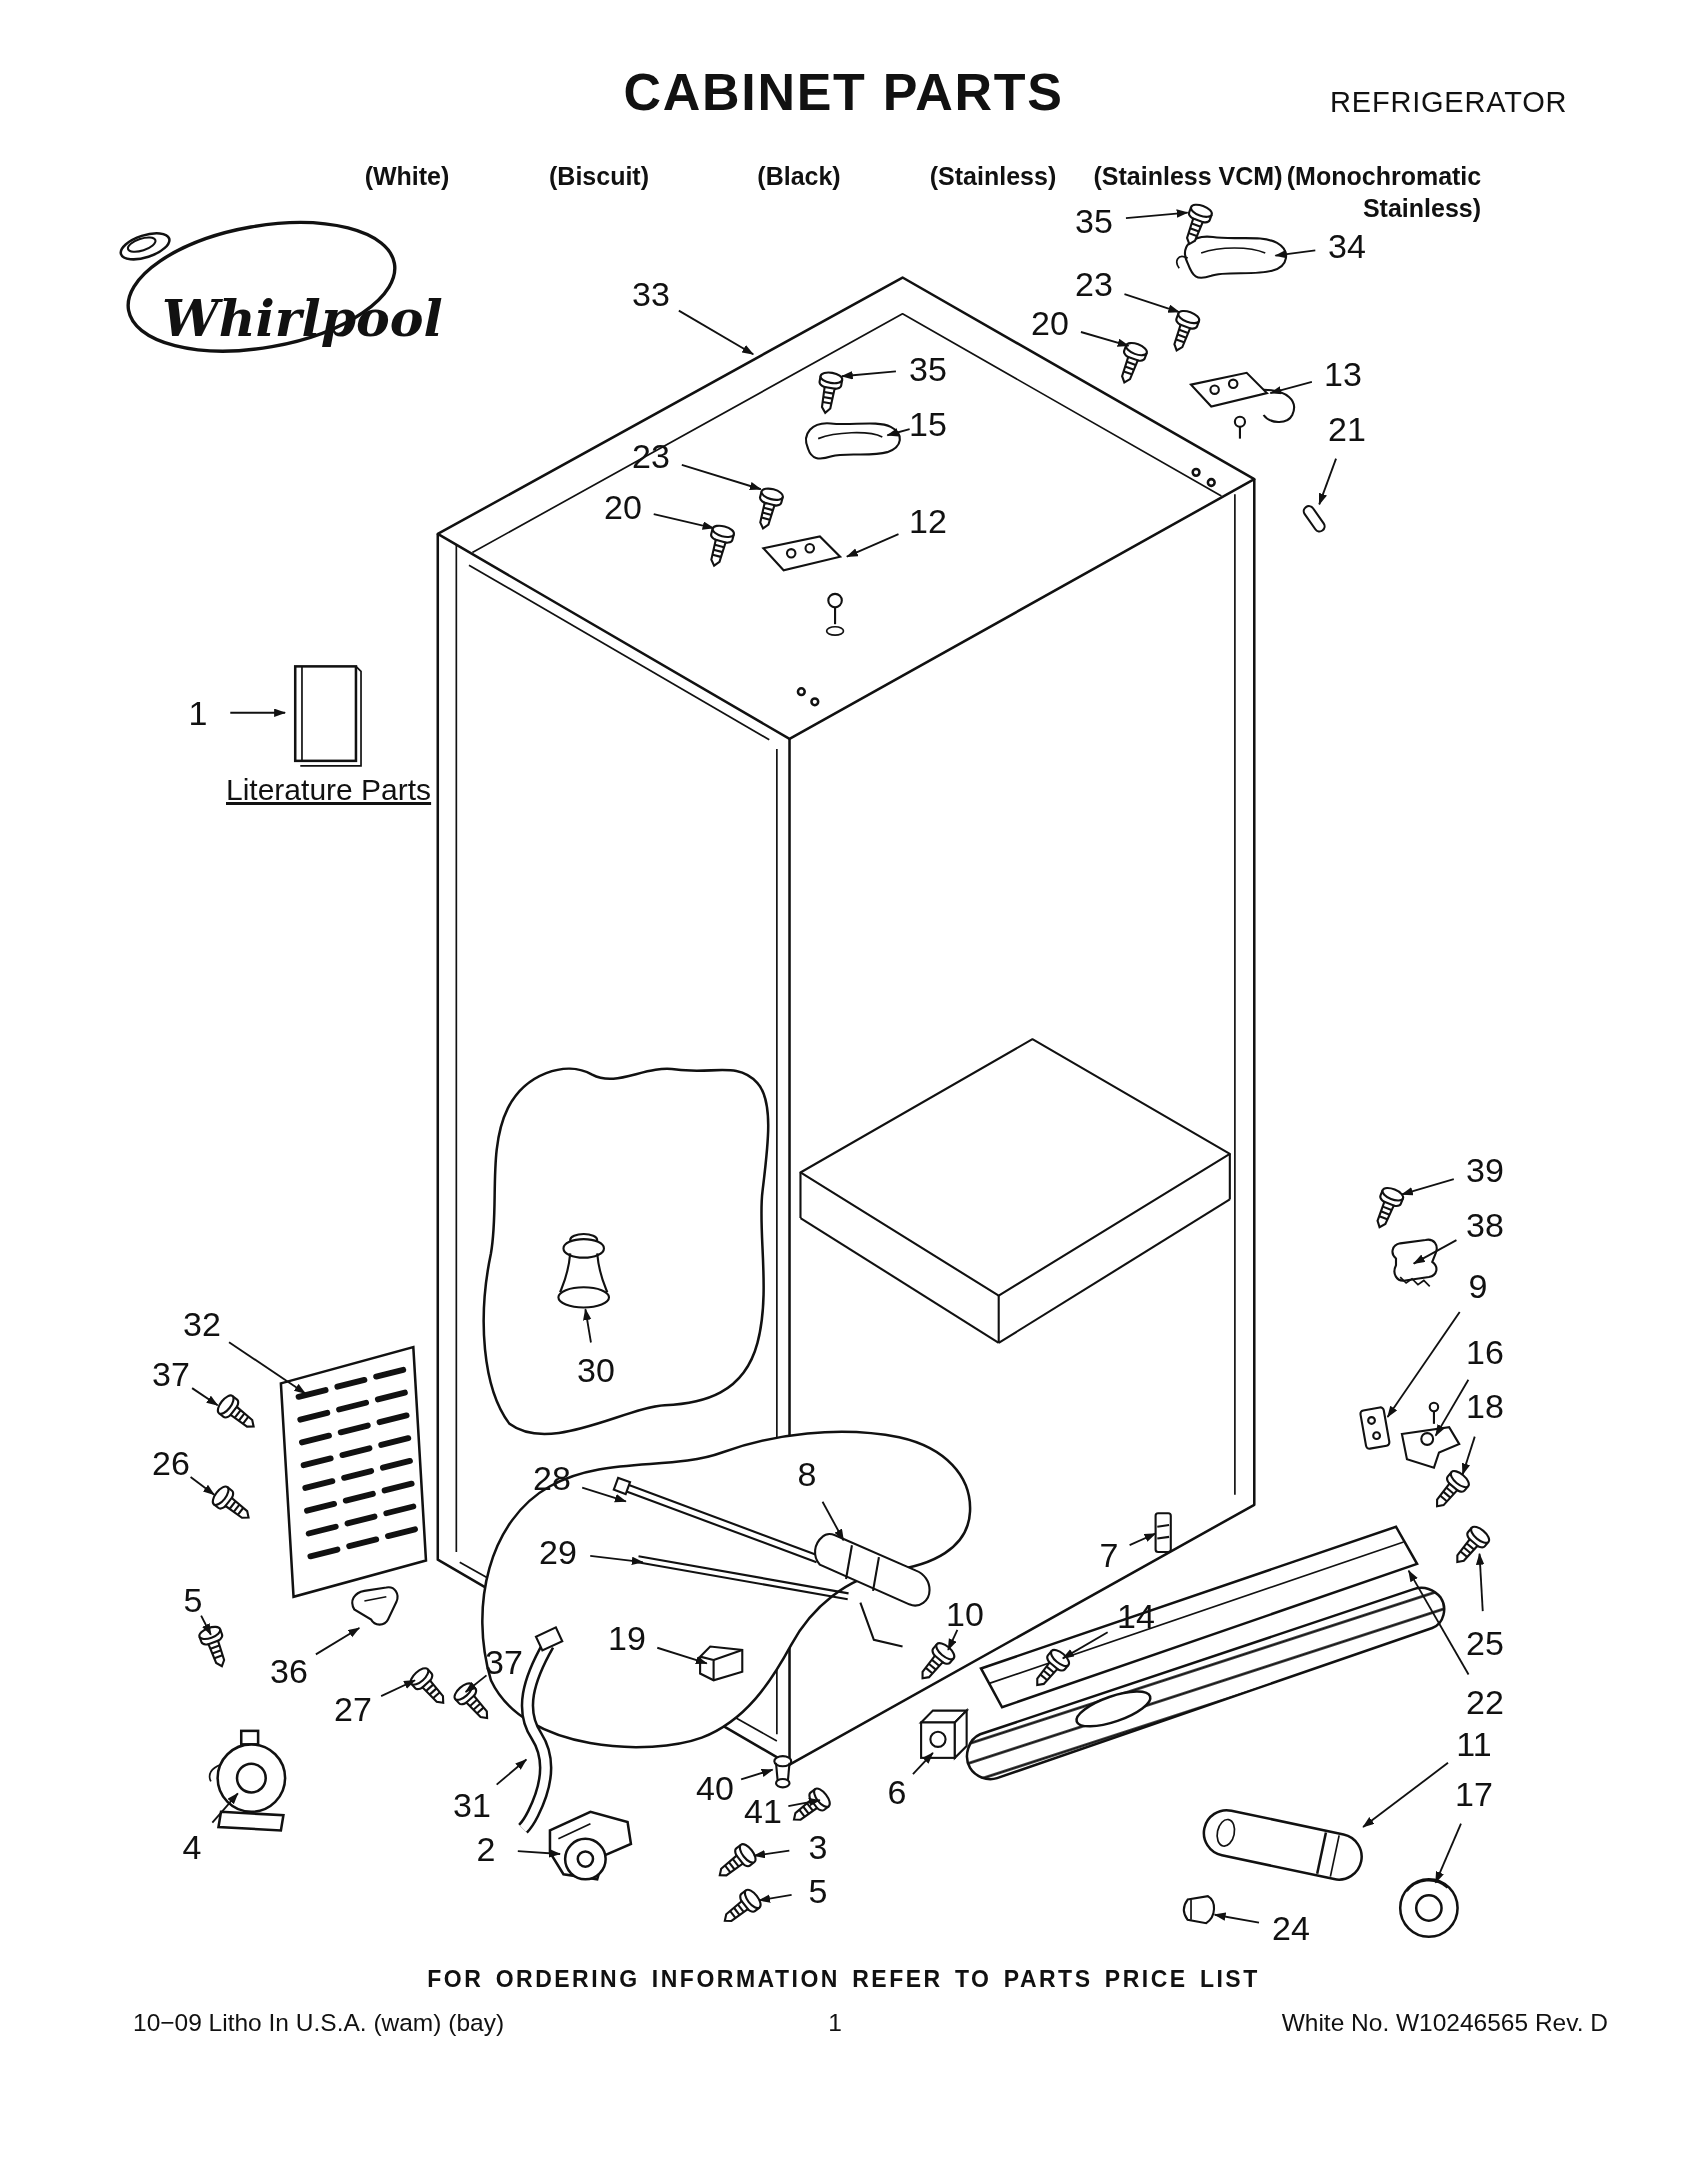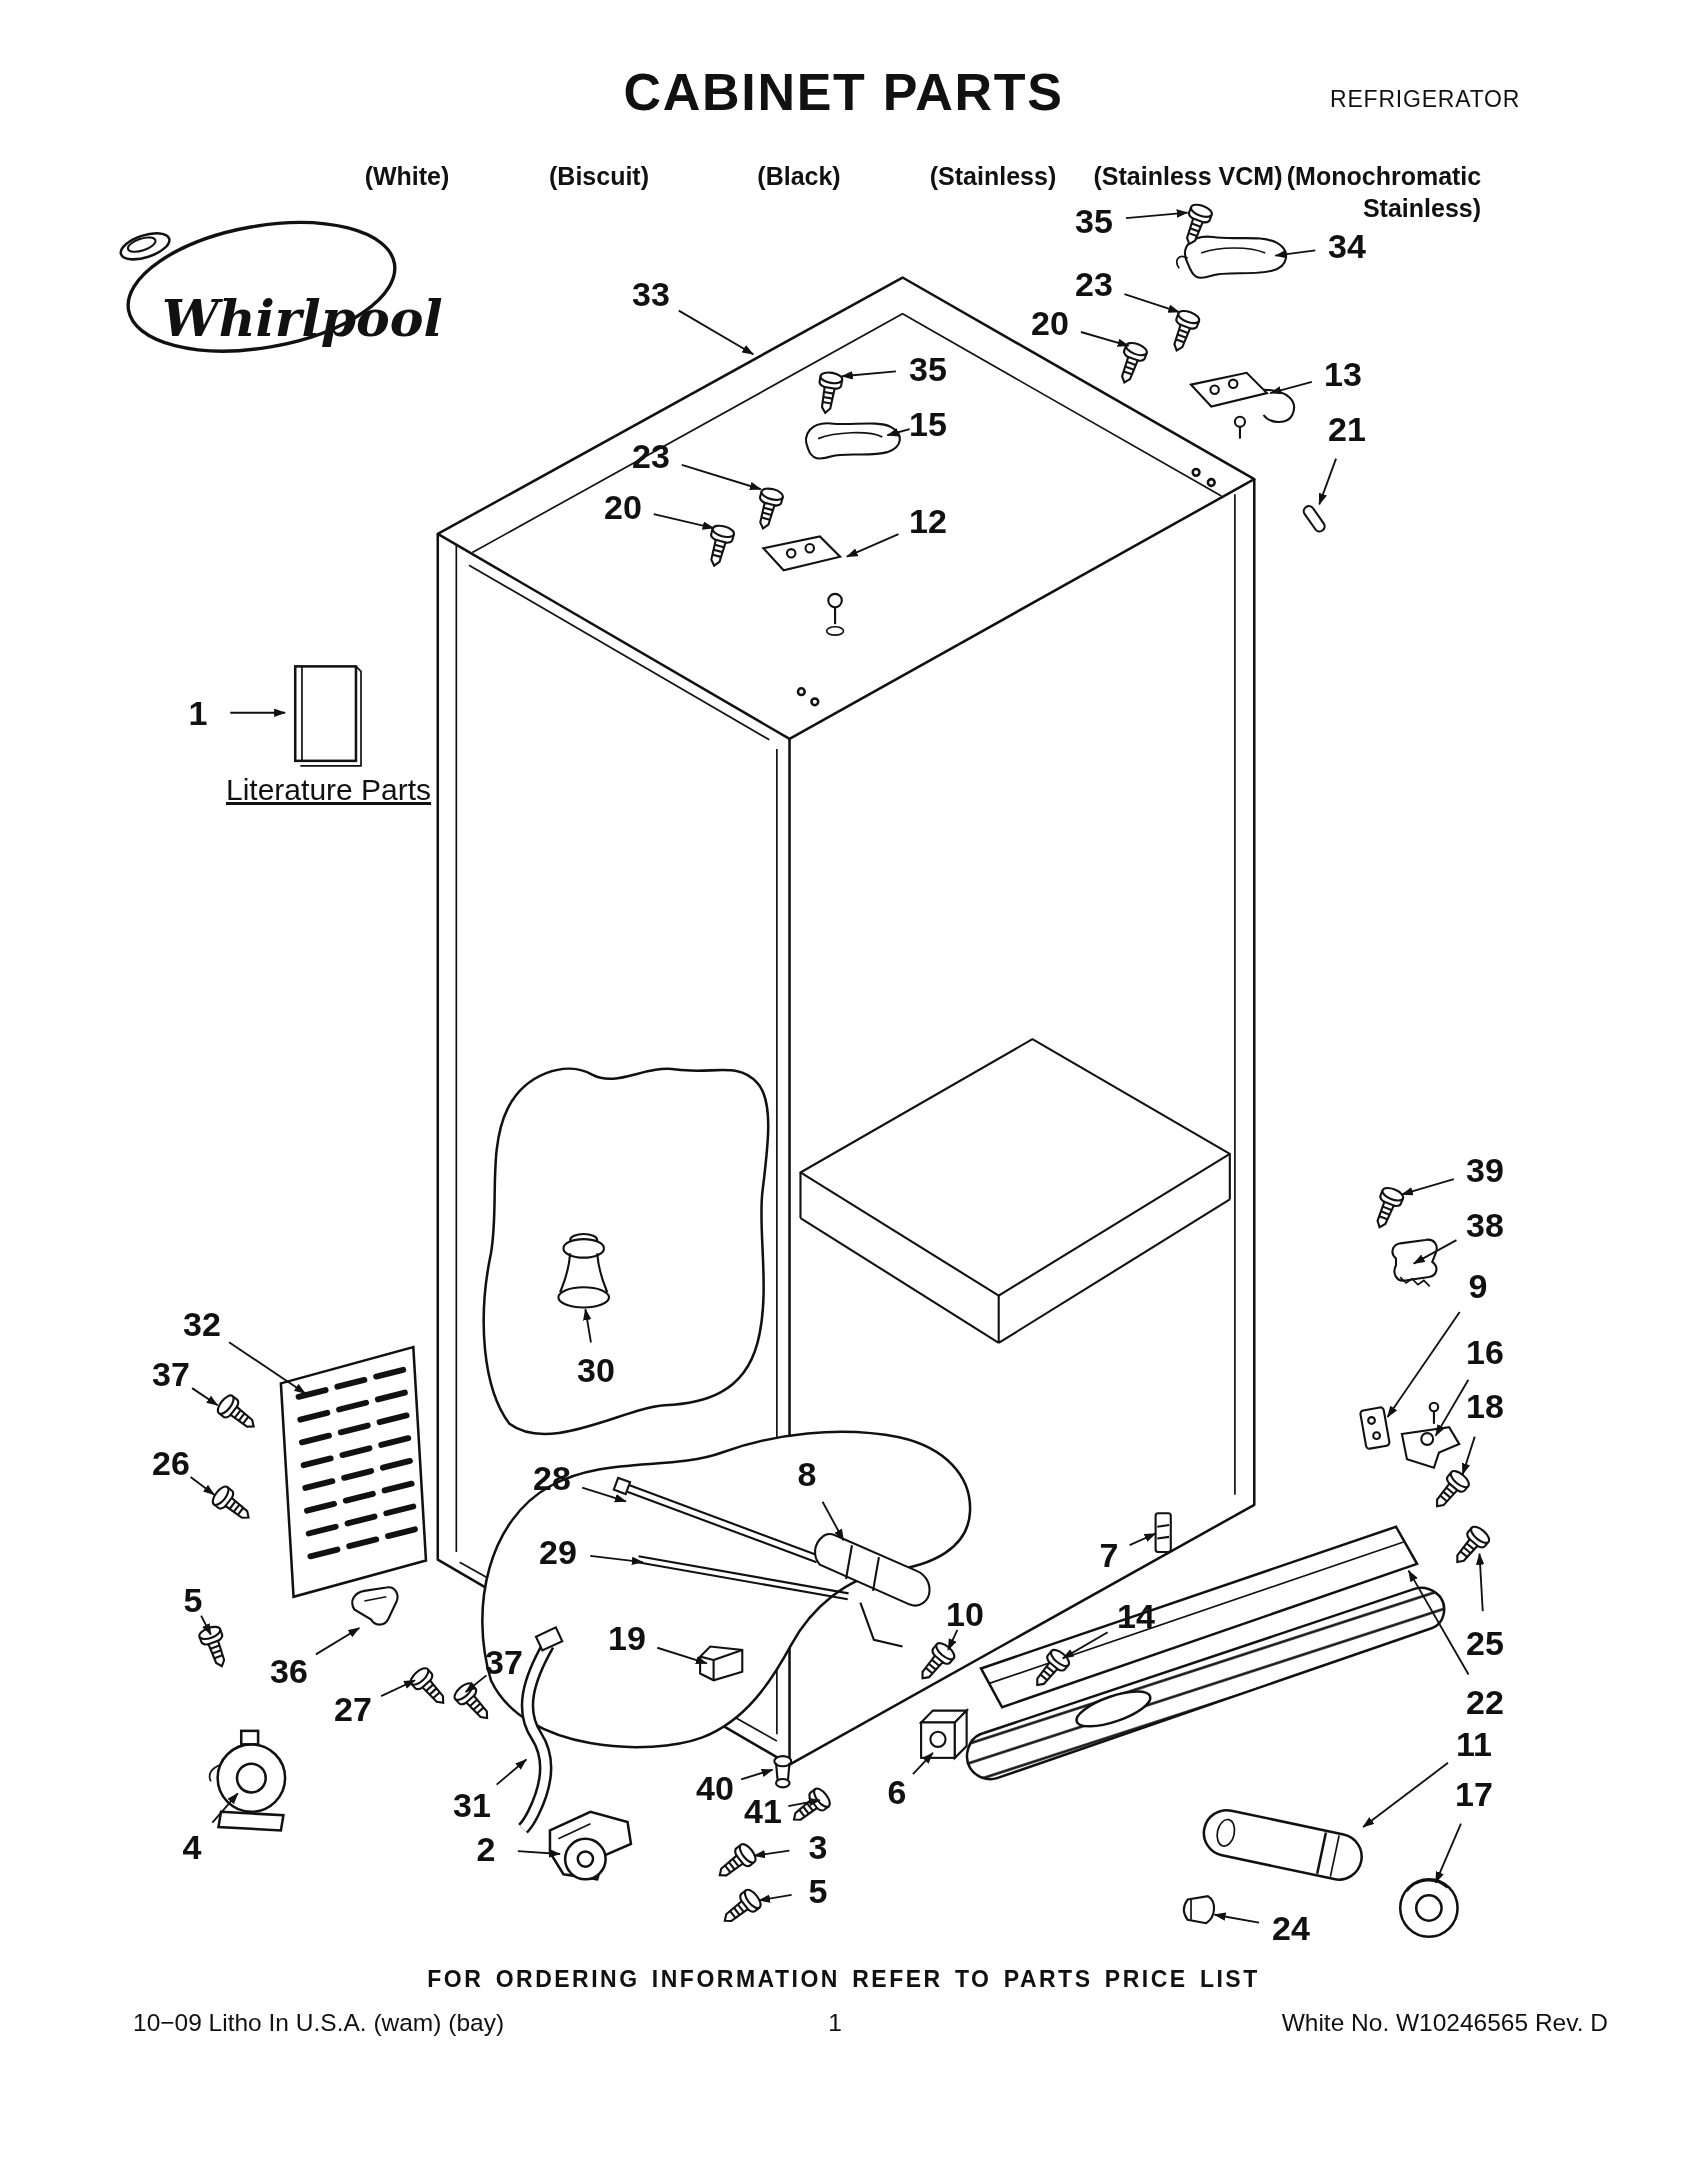--- a/index.html
+++ b/index.html
@@ -2,29 +2,29 @@
 <html style="font-size:13.5px"><head>
 <meta charset="utf-8">
 <style>
   html,body{margin:0;padding:0;background:#e8e8e8;}
   #page{
     position:relative;width:1687px;height:2183px;background:#ffffff;
     font-family:"Liberation Sans",sans-serif;color:#111;overflow:hidden;
   }
   .abs{position:absolute;}
   #page-title{left:50%;top:62px;transform:translateX(-50%);font-size:52px;font-weight:bold;letter-spacing:1.7px;white-space:nowrap;}
-  #category-label{left:1330px;top:86px;font-size:23px;letter-spacing:0.8px;}
+  #category-label{left:1330px;top:86px;font-size:29px;letter-spacing:0.8px;}
   #models-line{left:50%;top:127px;transform:translateX(-50%);font-size:26px;font-weight:bold;white-space:nowrap;}
   .finish{position:absolute;transform:translateX(-50%);top:162px;font-size:25px;font-weight:bold;white-space:nowrap;}
   #finish-1{left:407px;} #finish-2{left:599px;} #finish-3{left:799px;}
   #finish-4{left:993px;} #finish-5{left:1188px;} #finish-6{left:1384px;}
   #finish-7{left:1422px;top:194px;}
   #literature-label{left:226px;top:773px;font-size:30px;text-decoration:underline;white-space:nowrap;}
   #diagram-svg{position:absolute;left:0;top:0;width:1687px;height:2183px;}
-  #callout-layer{position:absolute;left:0;top:0;width:1536px;height:2183px;pointer-events:none;font-weight:bold;}
+  #callout-layer{position:absolute;left:0;top:0;width:1536px;height:2183px;pointer-events:none;}
   .callout{
     position:absolute;transform:translate(-50%,-50%);
     font-size:34px;color:#111;white-space:nowrap;line-height:1;
     font-family:"Liberation Sans",sans-serif;
   }
   #ordering-note{left:50%;top:1966px;transform:translateX(-50%);font-size:23px;font-weight:bold;letter-spacing:2.5px;word-spacing:3.4px;white-space:nowrap;}
   #footer-litho{left:133px;top:2009px;font-size:24.5px;white-space:nowrap;}
   #footer-page{left:835px;top:2009px;transform:translateX(-50%);font-size:24.5px;}
   #footer-part{right:79px;top:2009px;font-size:24.5px;white-space:nowrap;}
 </style>

